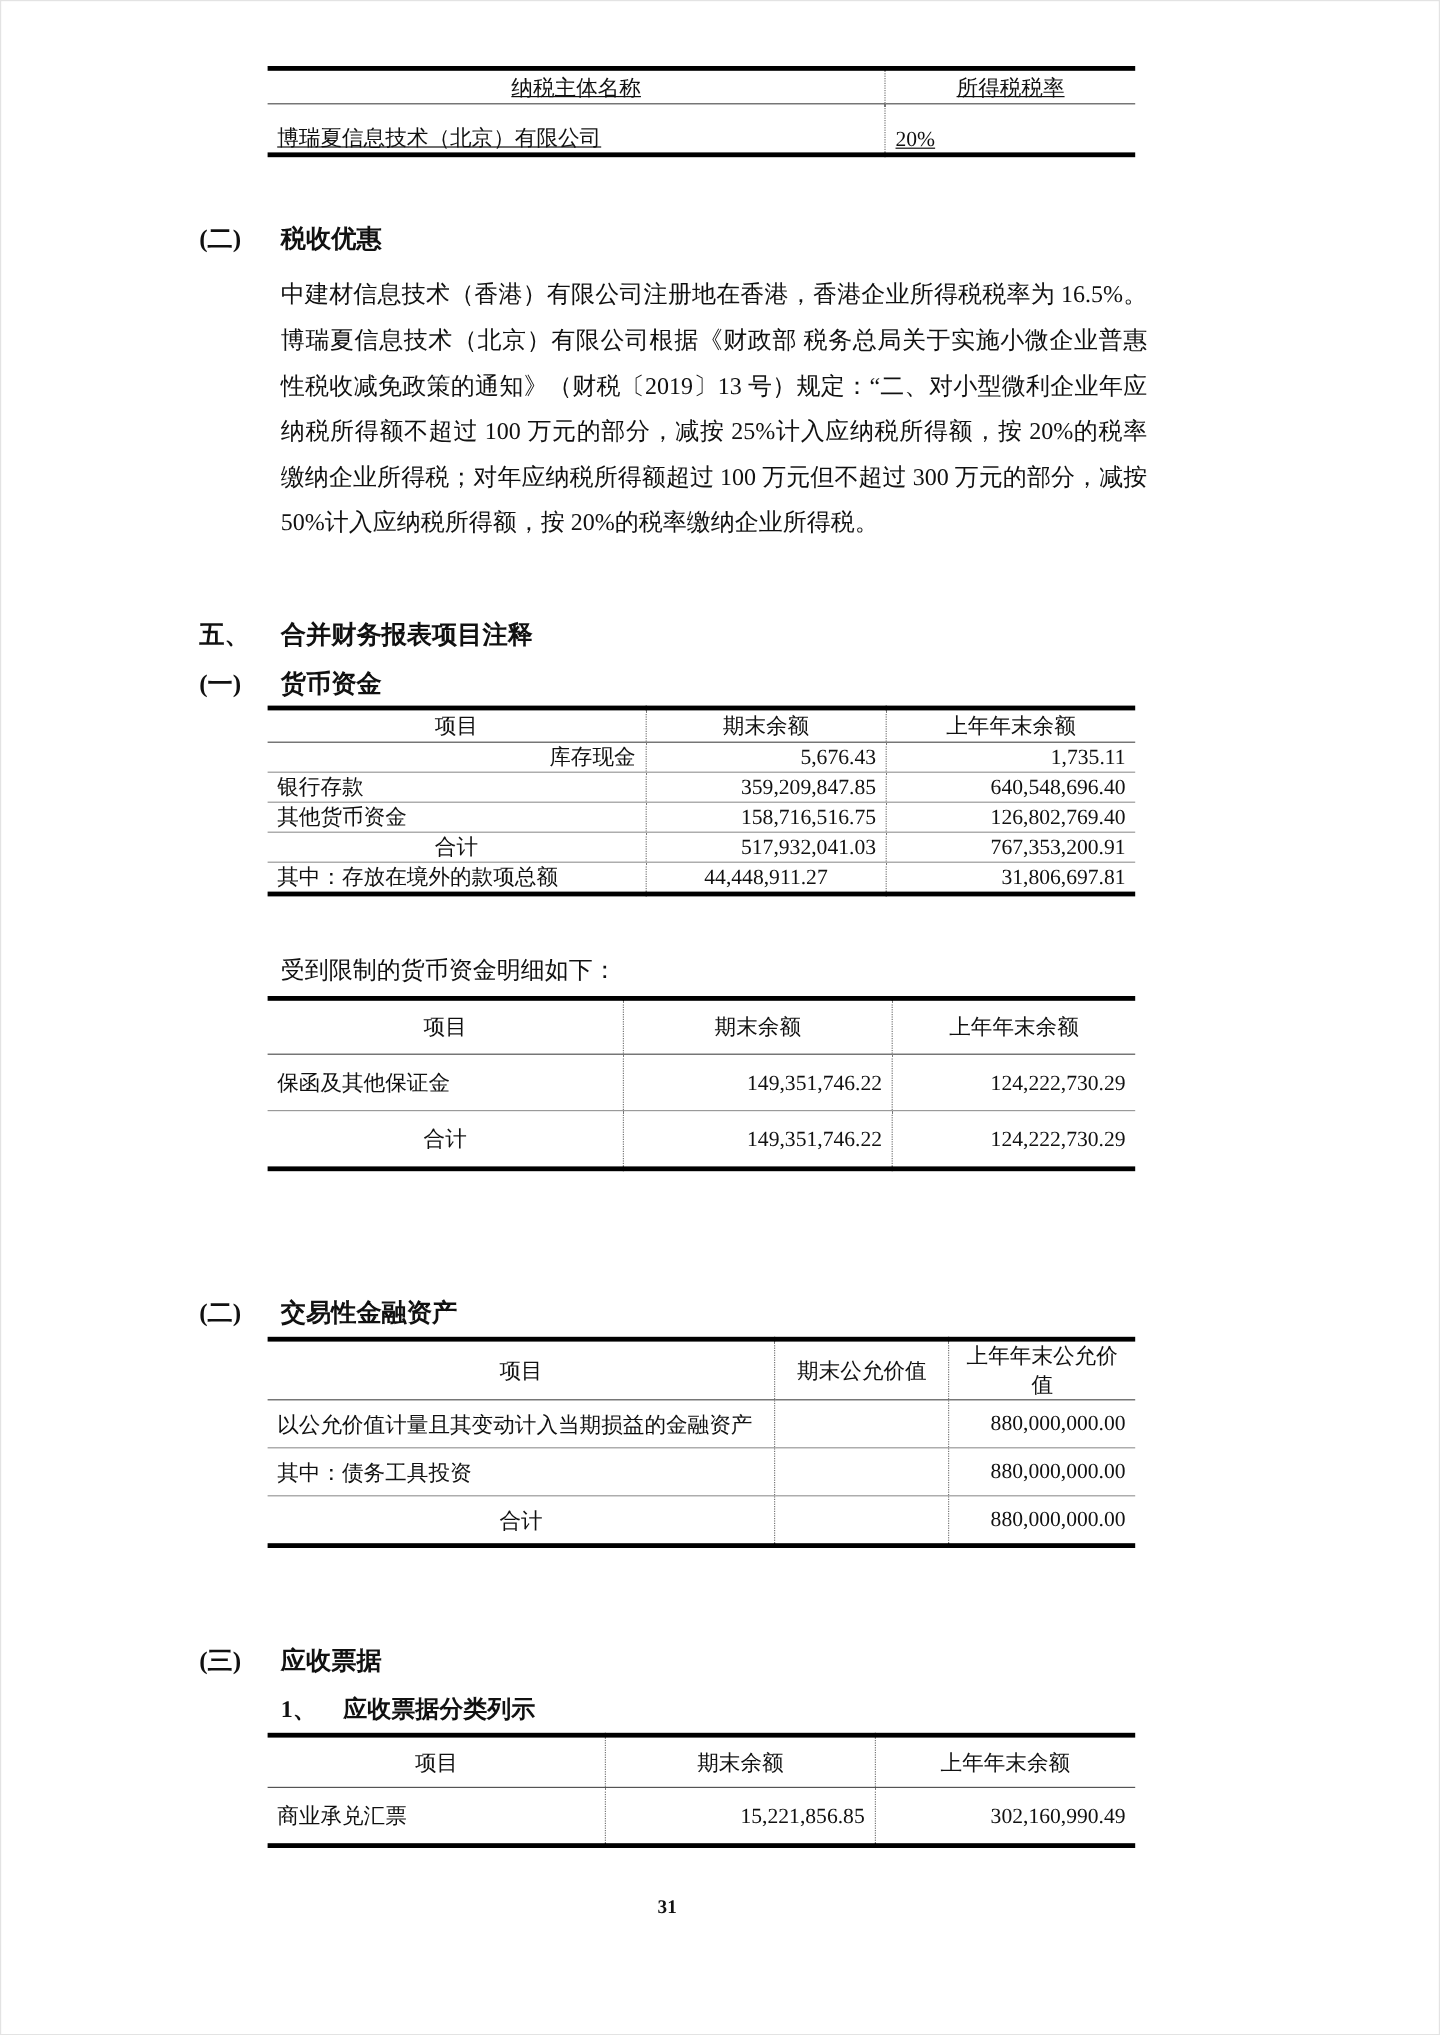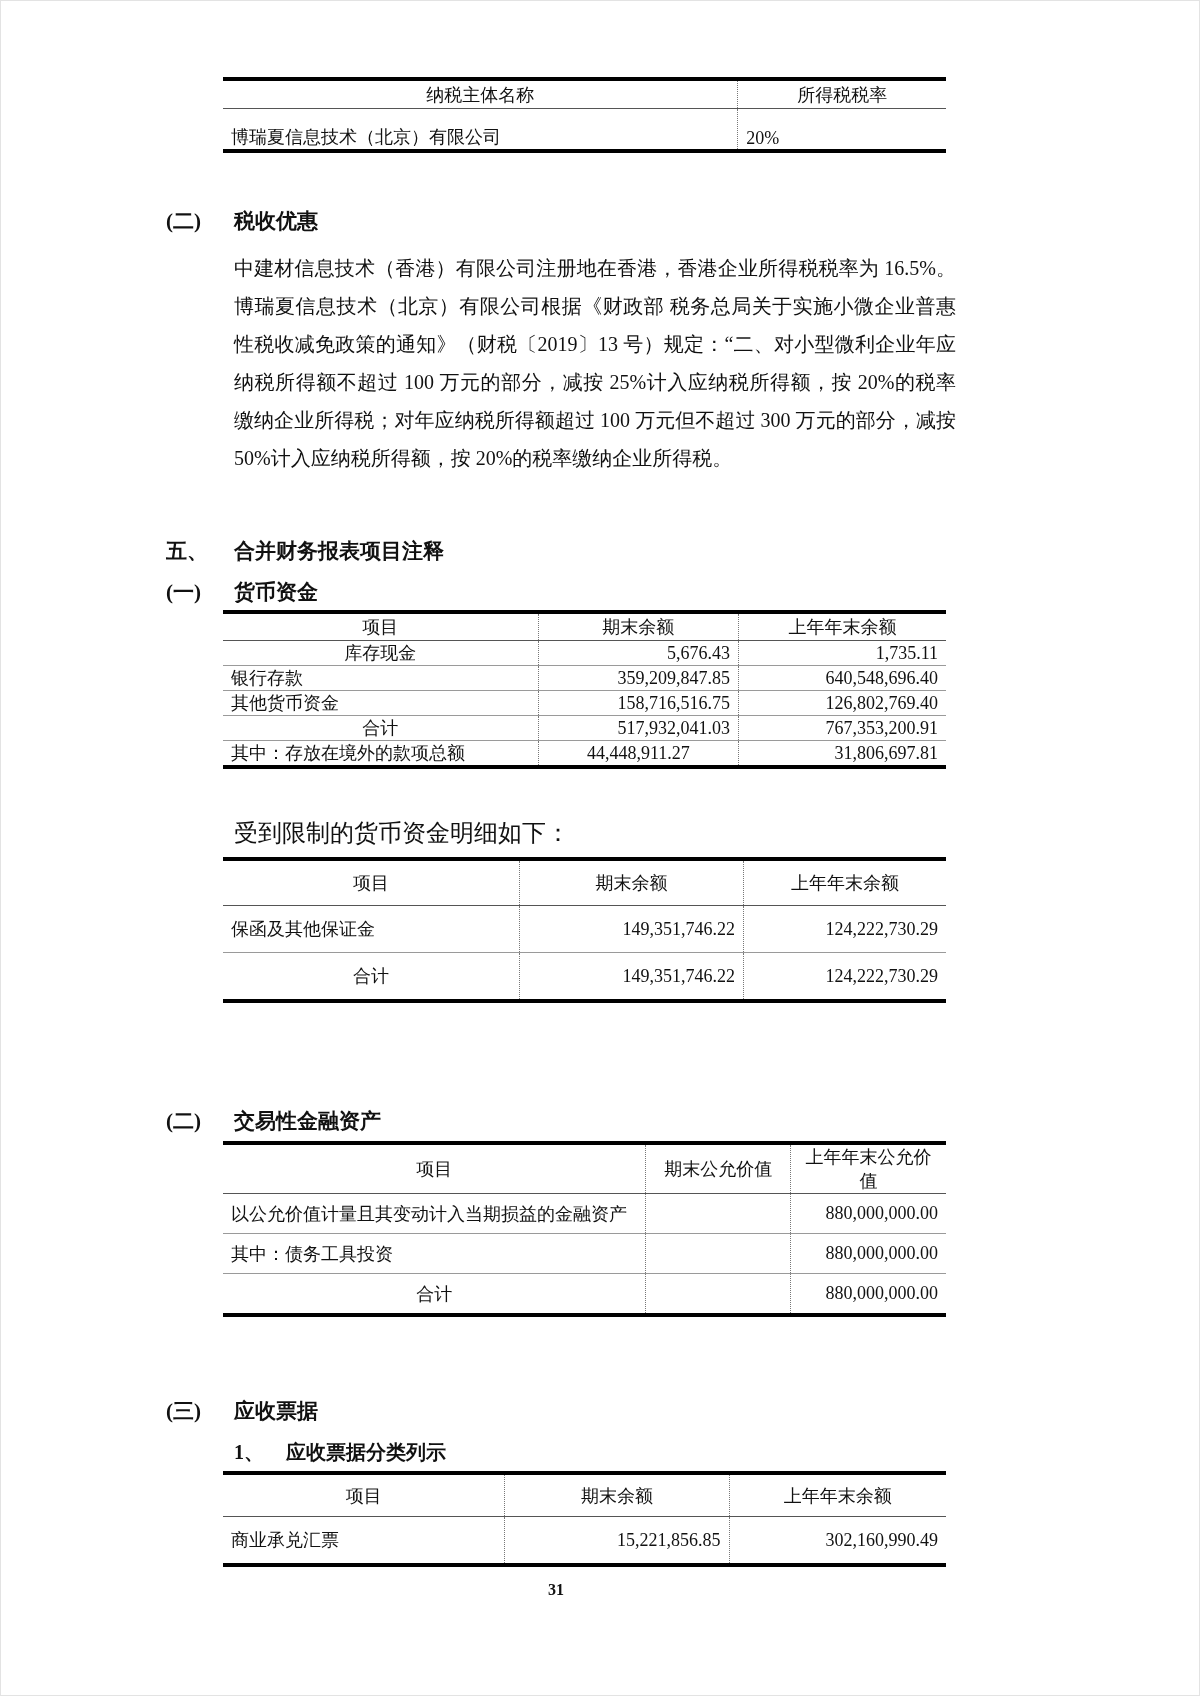--- a/index.html
+++ b/index.html
@@ -70,38 +70,38 @@
   .body-text{
     margin:14px 0 0 233px;
     width:722px;
     font-size:20px;
     line-height:38px;
     text-align:justify;
     text-justify:inter-ideograph;
   }
   .note-line{
     margin:48px 0 0 233px;
-    font-size:24px;
+    font-size:20px;
   }
   .footer{
     position:absolute;
     top:1580px;
     left:0;
     width:1110px;
     text-align:center;
     font-size:16px;
     font-weight:bold;
   }
 </style>
 </head>
 <body>
 
 <div class="page">
 
-  <table class="tbl tbl-tax" style="margin-top:76px;">
+  <table class="tbl tbl-tax" style="margin-top:54px;text-decoration:underline;">
     <colgroup>
         <col style="width:71.2%">
         <col style="width:28.8%">
       </colgroup>
     <thead>
       <tr>
         <th>纳税主体名称</th>
         <th>所得税税率</th>
       </tr>
     </thead>
@@ -137,21 +137,21 @@
       </colgroup>
     <thead>
       <tr>
         <th>项目</th>
         <th>期末余额</th>
         <th>上年年末余额</th>
       </tr>
     </thead>
     <tbody>
         <tr>
-          <td style="text-align: center;">库存现金</td>
+          <td style="text-align: right;">库存现金</td>
           <td style="text-align: right;">5,676.43</td>
           <td style="text-align: right;">1,735.11</td>
         </tr>
         <tr>
           <td style="text-align: left;">银行存款</td>
           <td style="text-align: right;">359,209,847.85</td>
           <td style="text-align: right;">640,548,696.40</td>
         </tr>
         <tr>
           <td style="text-align: left;">其他货币资金</td>

